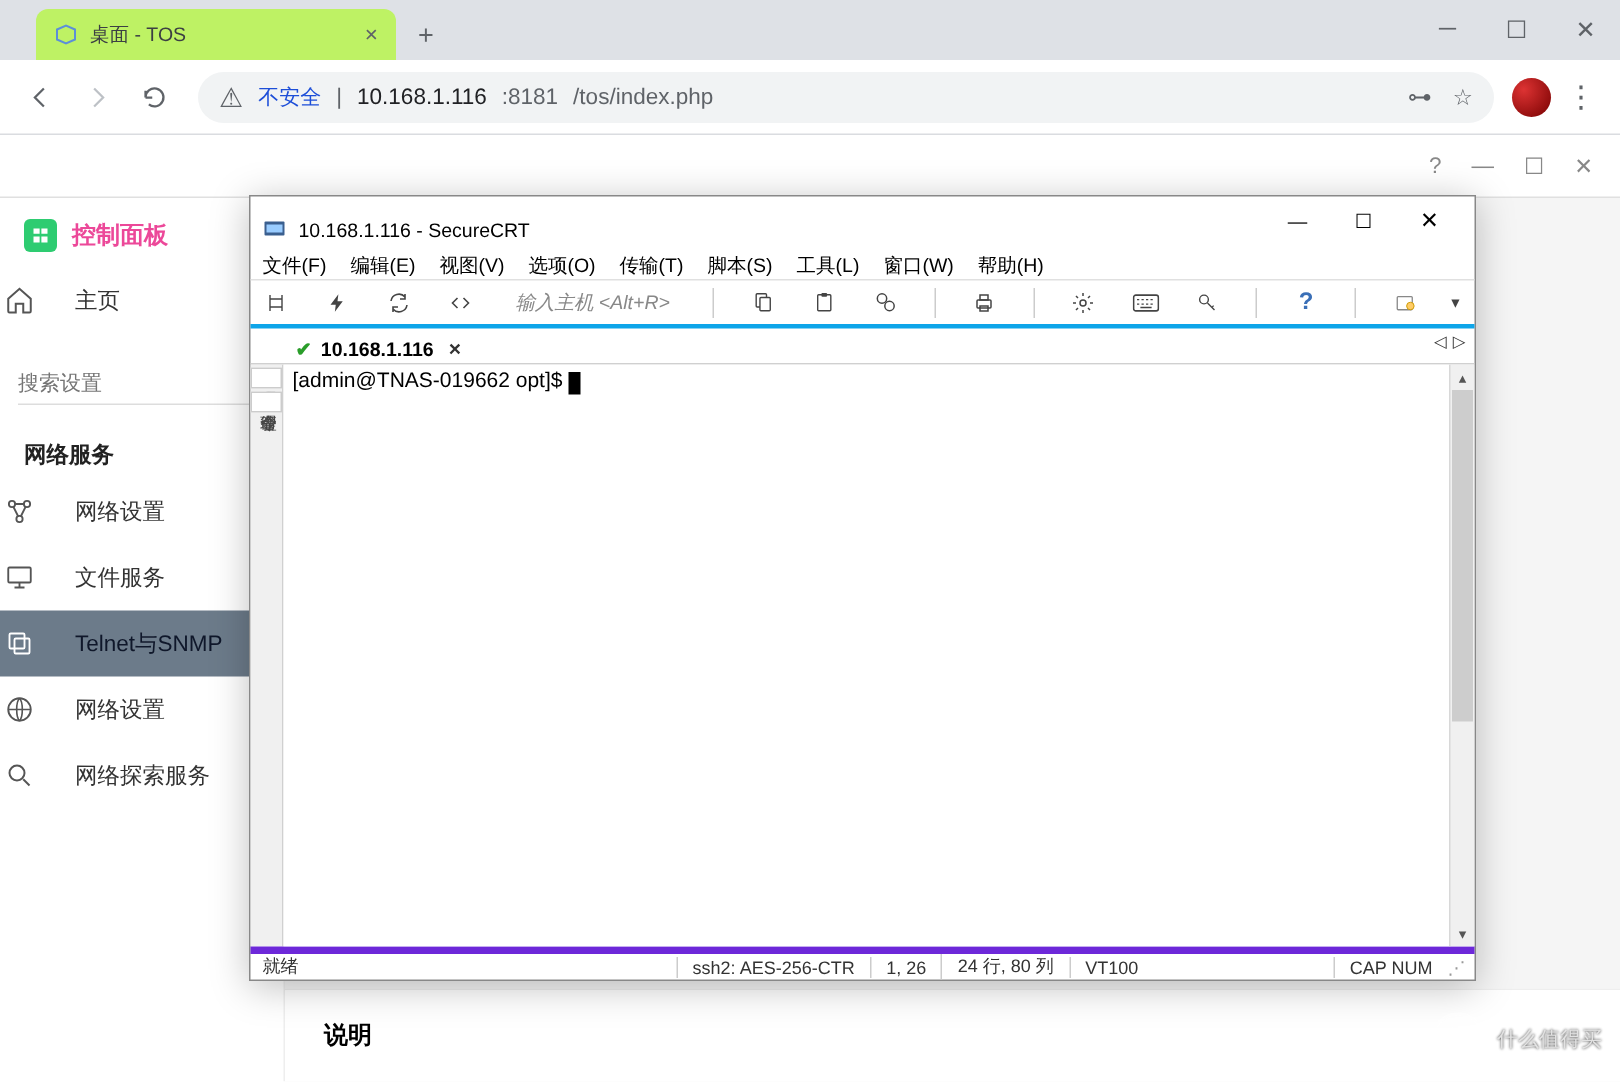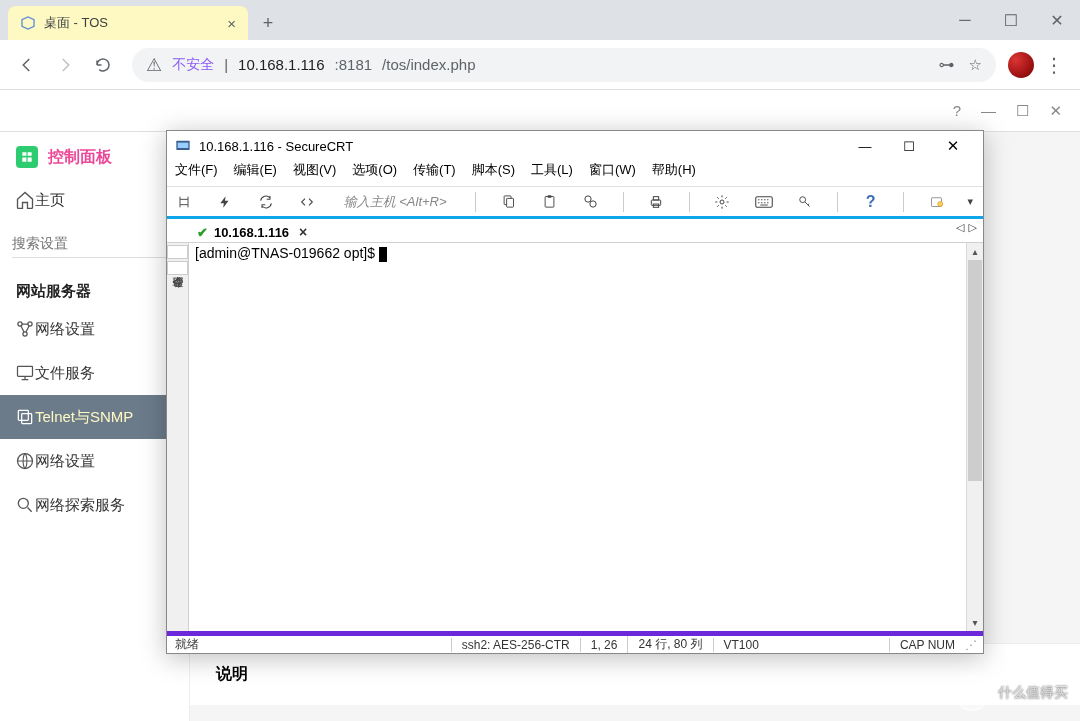--- a/index.html
+++ b/index.html
@@ -1,57 +1,57 @@
 <!DOCTYPE html>
 <html><head>
 <meta charset="utf-8">
 <style>
   * { box-sizing: border-box; margin: 0; padding: 0; font-family: "Segoe UI", "Microsoft YaHei", Arial, sans-serif; }
   body { width: 1080px; height: 721px; background: #fff; overflow: hidden; position: relative; }
 
   
   .chrome-titlebar { height: 40px; background: #dee1e6; display: flex; align-items: flex-end; }
-  .chrome-tab { height: 34px; margin-left: 8px; background: #fef9c3; border-radius: 8px 8px 0 0; display: flex; align-items: center; padding: 0 12px; min-width: 240px; font-size: 13px; color: #3c4043; gap: 8px; }
+  .chrome-tab { height: 34px; margin-left: 24px; background: #bef264; border-radius: 8px 8px 0 0; display: flex; align-items: center; padding: 0 12px; min-width: 240px; font-size: 13px; color: #3c4043; gap: 8px; }
   .chrome-tab .favicon { width:16px; height:16px; fill:#5c8fd8; }
   .chrome-tab-close { margin-left: auto; font-size: 15px; color: #5f6368; }
   .chrome-newtab { width:28px; height:28px; margin-left:6px; display:flex; align-items:center; justify-content:center; font-size:18px; color:#5f6368; border-radius:50%; margin-bottom:3px; }
   .chrome-wincontrols { margin-left:auto; display:flex; height:100%; }
   .chrome-wincontrols div { width:46px; display:flex; align-items:center; justify-content:center; color:#5f6368; }
   .chrome-toolbar { height:50px; background:#fff; border-bottom:1px solid #dadce0; display:flex; align-items:center; padding:0 10px; gap:4px; }
   .nav-btn { width:34px; height:34px; display:flex; align-items:center; justify-content:center; color:#5f6368; border-radius:50%; }
   .nav-btn.disabled { color:#bdc1c6; }
   .omnibox { flex:1; height:34px; background:#f1f3f4; border-radius:17px; display:flex; align-items:center; padding:0 14px; margin:0 8px; font-size:15px; gap:10px; color:#202124; }
   .omnibox .warn { color:#5f6368; font-size:18px; }
-  .omnibox .label { color:#8b5cf6; font-size:14px; }
+  .omnibox .label { color:#1d4ed8; font-size:14px; }
   .omnibox .sep { color:#5f6368; }
   .omni-actions { display:flex; gap:14px; color:#5f6368; align-items:center; }
   .avatar { width:26px; height:26px; border-radius:50%; background: radial-gradient(circle at 30% 30%, #d33, #700); }
   .kebab { font-size:20px; color:#5f6368; padding:0 6px; }
 
   
   .app-bar { height:42px; background:#fff; border-bottom:1px solid #e0e0e0; display:flex; align-items:center; justify-content:flex-end; padding:0 18px; gap:20px; color:#888; font-size:15px; }
   .app-body { display:flex; height: calc(721px - 40px - 50px - 42px); }
   .sidebar { width:190px; background:#fff; border-right:1px solid #eee; padding-top:0; }
   .panel-header { display:flex; align-items:center; gap:10px; padding:14px 16px 10px; font-size:16px; font-weight:600; color:#ec4899;text-align:center; }
   .panel-header .grid-icon { width:22px; height:22px; background:#2ecc71; border-radius:4px; display:flex; align-items:center; justify-content:center; }
-  .side-item { display:flex; align-items:center; gap:0; padding:12px 15px; font-size:15px; color:#333; cursor:pointer; }
-  .side-item.selected { background:#6c7b8a; color:#fef9c3; }
+  .side-item { display:flex; align-items:center; gap:27px; padding:12px 3px; font-size:15px; color:#333; cursor:pointer; }
+  .side-item.selected { background:#6c7b8a; color:#0f172a; }
   .side-search { margin:6px 12px 14px; }
-  .side-search input { width:100%; height:30px; border:none; border-bottom:1px solid #ddd; font-size:14px; outline:none; color:#666; padding:2px 0; }
+  .side-search input { width:100%; height:30px; border:none; border-bottom:1px solid #ddd; font-size:14px; outline:none; color:#666; padding:2px 0;margin-top:12px; }
   .side-section { padding:10px 16px 6px; font-size:15px; font-weight:600; color:#222; }
   .content-area { flex:1; background:#f5f5f5; padding:0; position:relative; }
-  .content-footer { position:absolute; bottom:16px; left:0; right:0; background:#fff; padding:20px 26px; font-size:16px; font-weight:600; border-top:1px solid #eee; }
+  .content-footer { position:absolute; bottom:0; left:0; right:0; background:#fff; padding:20px 26px; font-size:16px; font-weight:600; border-top:1px solid #eee; }
 
   
   .crt-window { position:absolute; left:166px; top:130px; width:818px; height:524px; background:#fff; border:1px solid #888; box-shadow:0 4px 24px rgba(0,0,0,0.25); display:flex; flex-direction:column; }
-  .crt-title { height:30px; display:flex; align-items:center; padding:0 8px; font-size:13px; gap:8px; }
+  .crt-title { height:30px; display:flex; align-items:flex-end; padding:0 8px; font-size:13px; gap:8px; }
   .crt-title-icon { width:16px; height:16px; }
   .crt-wincontrols { margin-left:auto; display:flex; gap:0; }
   .crt-wincontrols div { width:44px; height:28px; display:flex; align-items:center; justify-content:center; font-size:13px; }
-  .crt-menu { height:26px; display:flex; align-items:flex-start; padding:0 8px; gap:16px; font-size:13px; border-bottom:1px solid #e0e0e0; }
+  .crt-menu { height:26px; display:flex; align-items:flex-end; padding:0 8px; gap:16px; font-size:13px; border-bottom:1px solid #e0e0e0; }
   .crt-menu span { cursor:default; }
   .crt-toolbar { height:32px; display:flex; align-items:center; padding:0 6px; gap:20px; border-bottom:3px solid #0ea5e9; font-size:13px; }
   .tb-btn { width:24px; height:24px; display:flex; align-items:center; justify-content:center; color:#444; }
   .tb-sep { width:1px; height:20px; background:#ccc; margin:0 2px; }
   .tb-host { flex:0 0 auto; color:#888; font-style:italic; padding:0 6px; }
   .tb-chevron { margin-left:auto; color:#444; font-size:11px; padding-right:4px; }
   .crt-tabs { height:24px; display:flex; align-items:flex-end; padding:0 0 0 22px; font-size:13px; border-bottom:1px solid #d0d0d0; position:relative; }
   .crt-tab { display:flex; align-items:center; gap:6px; padding:2px 8px; background:#fff; font-weight:600; }
   .crt-tab .check { color:#2a9d2a; font-size:13px; }
   .crt-tab-close { font-size:14px; color:#333; margin-left:4px; }
@@ -148,21 +148,21 @@
     </div>
     <div class="side-item">
       <svg width="20" height="20" viewBox="0 0 24 24">
           <path d="M3 11l9-8 9 8v10a1 1 0 0 1-1 1h-5v-7h-6v7H4a1 1 0 0 1-1-1z" fill="none" stroke="#555" stroke-width="1.6"></path>
         </svg>
       <span>主页</span>
     </div>
     <div class="side-search">
       <input placeholder="搜索设置" style="">
     </div>
-    <div class="side-section">网站服务器</div>
+    <div class="side-section">网络服务</div>
 
     <div class="side-item">
       <svg width="20" height="20" viewBox="0 0 24 24">
           <circle cx="6" cy="6" r="2.5" fill="none" stroke="#555" stroke-width="1.5"></circle>
           <circle cx="18" cy="6" r="2.5" fill="none" stroke="#555" stroke-width="1.5"></circle>
           <circle cx="12" cy="18" r="2.5" fill="none" stroke="#555" stroke-width="1.5"></circle>
           <path d="M7 8l4 8m6-8l-4 8M8 6h8" stroke="#555" stroke-width="1.5"></path>
         </svg>
       <span>网络设置</span>
     </div>

